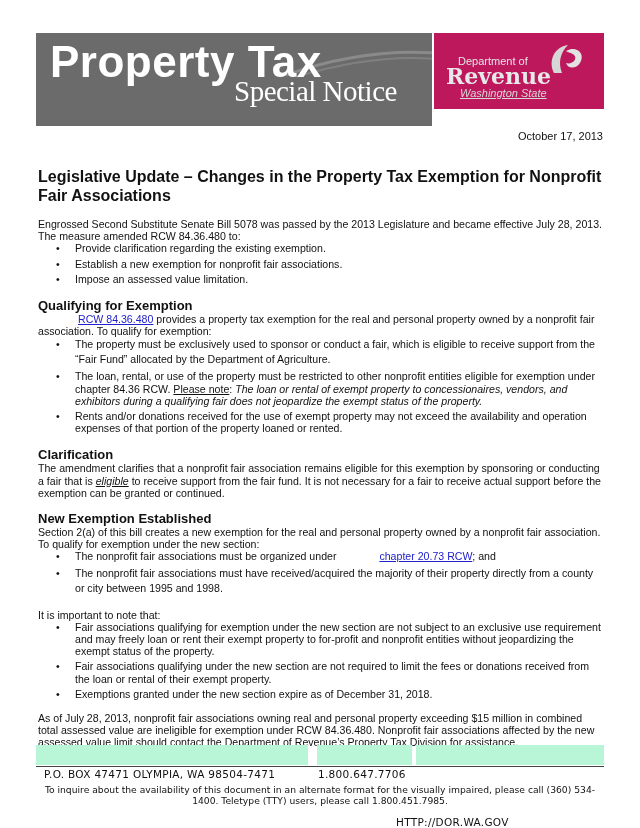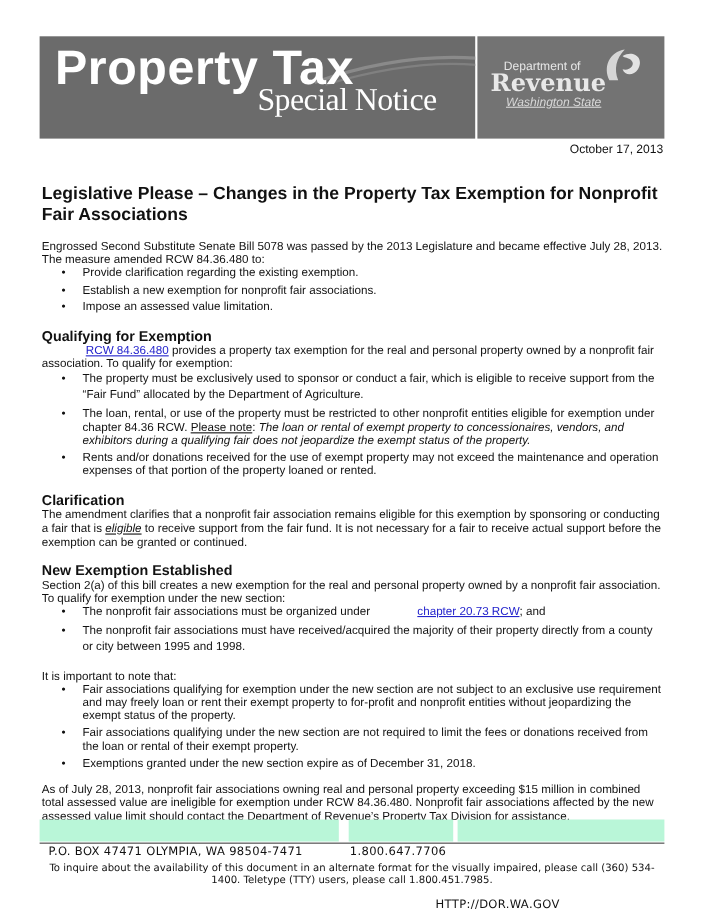--- a/index.html
+++ b/index.html
@@ -1,20 +1,20 @@
 <!DOCTYPE html>
 <html><head>
 <meta charset="utf-8">
 <style>
   html, body { margin: 0; padding: 0; background: #ffffff; }
   body { width: 640px; height: 828px; position: relative; overflow: hidden;
          font-family: "Liberation Sans", sans-serif; color: #111; }
   .banner { position: absolute; left: 36px; top: 33px; width: 568px; height: 74px; }
   .banner-left { position: absolute; left: 0; top: 0; width: 396px; height: 93px; background: #6b6b6b; overflow: hidden; }
-  .banner-right { position: absolute; left: 398px; top: 0; width: 170px; height: 93px; background: #737373; }
+  .banner-right { position: absolute; left: 398px; top: 0; width: 170px; height: 76px; background: #be185d; }
   .pt-title { position: absolute; left: 14px; top: 4px; font-size: 44px; font-weight: bold; color: #fff; letter-spacing: 0.5px; font-family: "Liberation Sans", sans-serif; }
   .pt-sub { position: absolute; left: 198px; top: 42px; font-size: 29px; color: #fff; font-family: Liberation Serif, serif; font-weight: normal; letter-spacing: -0.5px; }
   .swoosh { position: absolute; left: 250px; top: 8px; }
   .dor-dept { position: absolute; left: 24px; top: 22px; font-size: 11px; color: #e6e6e6; }
   .dor-rev { position: absolute; left: 12px; top: 30px; font-size: 22px; font-weight: bold; color: #e8e8e8; font-family: "DejaVu Serif", serif; }
   .dor-wa { position: absolute; left: 26px; top: 54px; font-size: 11px; font-style: italic; color: #d8d8d8; text-decoration: underline; }
   .dor-logo { position: absolute; left: 112px; top: 8px; }
 
   .date { position: absolute; right: 37px; top: 130px; font-size: 11px; }
   .doc-title { position: absolute; left: 38px; top: 167px; width: 570px; font-size: 16px; font-weight: bold; line-height: 19px; margin: 0; }
@@ -54,37 +54,37 @@
     <div class="dor-wa">Washington State</div>
     <svg class="dor-logo" width="40" height="40" viewBox="0 0 40 40">
       <path d="M8 32 C 2 20, 8 6, 22 4 C 14 12, 12 22, 16 32 Z" fill="#d6d6d6"></path>
       <path d="M20 10 C 30 4, 40 12, 34 22 C 30 28, 22 28, 20 22 C 26 24, 32 18, 28 14 C 25 11, 22 12, 20 10 Z" fill="#e2e2e2"></path>
     </svg>
   </div>
 </div>
 
 <div class="date">October 17, 2013</div>
 
-<h1 class="doc-title">Legislative Please – Changes in the Property Tax Exemption for Nonprofit Fair Associations</h1>
+<h1 class="doc-title">Legislative Update – Changes in the Property Tax Exemption for Nonprofit Fair Associations</h1>
 
 <div class="content">
   <p>Engrossed Second Substitute Senate Bill 5078 was passed by the 2013 Legislature and became effective July 28, 2013. The measure amended RCW 84.36.480 to:</p>
   <ul class="spaced">
     <li>Provide clarification regarding the existing exemption.</li>
     <li>Establish a new exemption for nonprofit fair associations.</li>
     <li>Impose an assessed value limitation.</li>
   </ul>
   <div class="gap-s"></div>
 
   <h2>Qualifying for Exemption</h2>
   <p><a href="#">RCW 84.36.480</a><span> provides a property tax exemption for the real and personal property owned by a nonprofit fair association. To qualify for exemption:</span></p>
   <ul class="spaced">
     <li style="line-height:15px;">The property must be exclusively used to sponsor or conduct a fair, which is eligible to receive support from the “Fair Fund” allocated by the Department of Agriculture.</li>
     <li><span>The loan, rental, or use of the property must be restricted to other nonprofit entities eligible for exemption under chapter 84.36 RCW. </span><span class="u">Please note</span><span>: </span><span class="i">The loan or rental of exempt property to concessionaires, vendors, and exhibitors during a qualifying fair does not jeopardize the exempt status of the property.</span></li>
-    <li>Rents and/or donations received for the use of exempt property may not exceed the maintenance and operation expenses of that portion of the property loaned or rented.</li>
+    <li>Rents and/or donations received for the use of exempt property may not exceed the availability and operation expenses of that portion of the property loaned or rented.</li>
   </ul>
   <div class="gap-s"></div>
 
   <h2>Clarification</h2>
   <p><span>The amendment clarifies that a nonprofit fair association remains eligible for this exemption by sponsoring or conducting a fair that is </span><span class="u i">eligible</span><span> to receive support from the fair fund. It is not necessary for a fair to receive actual support before the exemption can be granted or continued.</span></p>
   <div class="gap-m"></div>
 
   <h2>New Exemption Established</h2>
   <p>Section 2(a) of this bill creates a new exemption for the real and personal property owned by a nonprofit fair association. To qualify for exemption under the new section:</p>
   <ul class="spaced">

